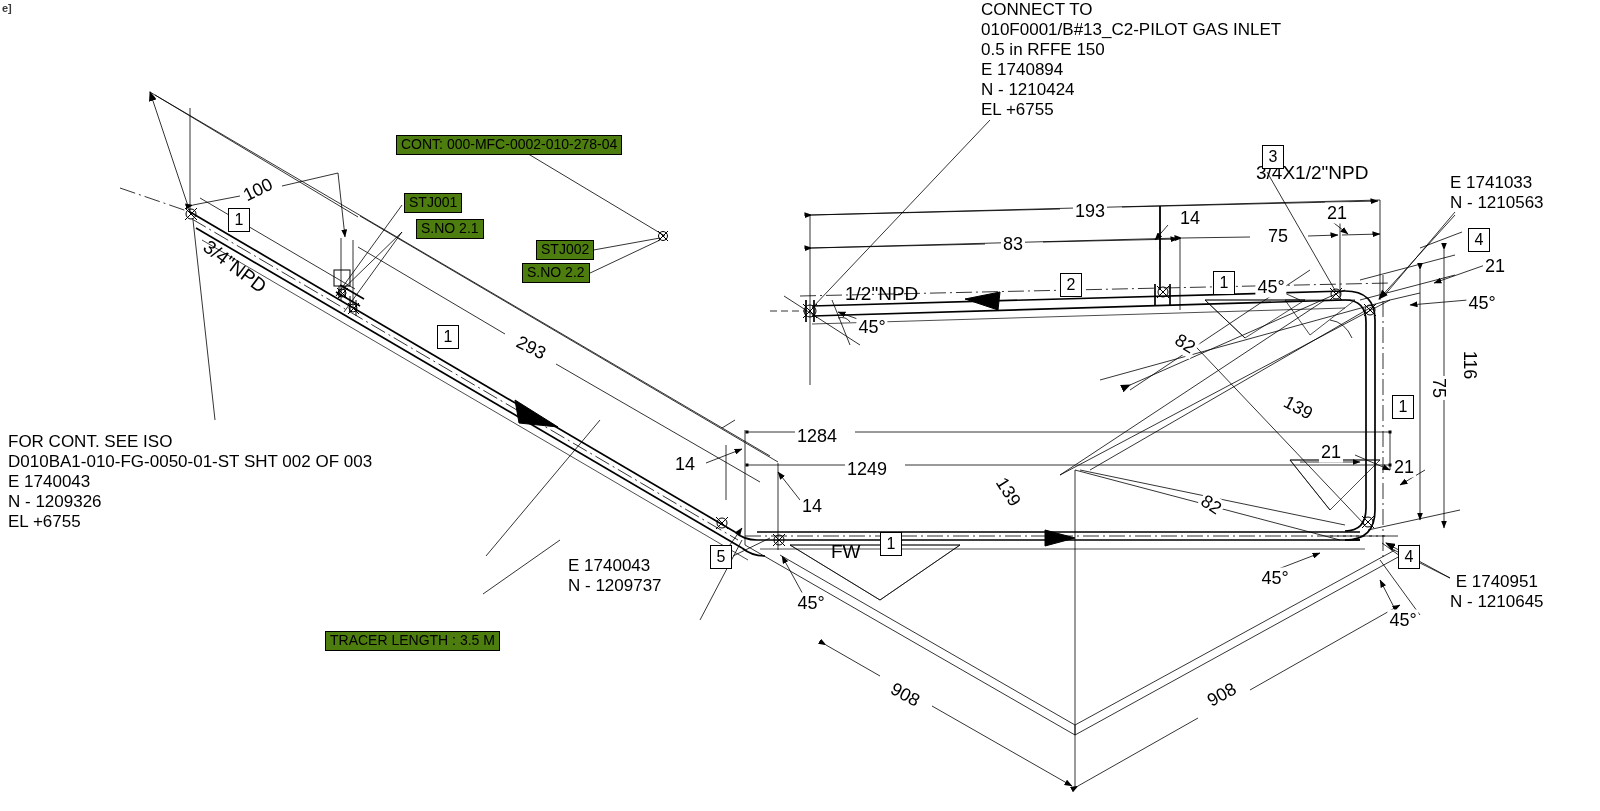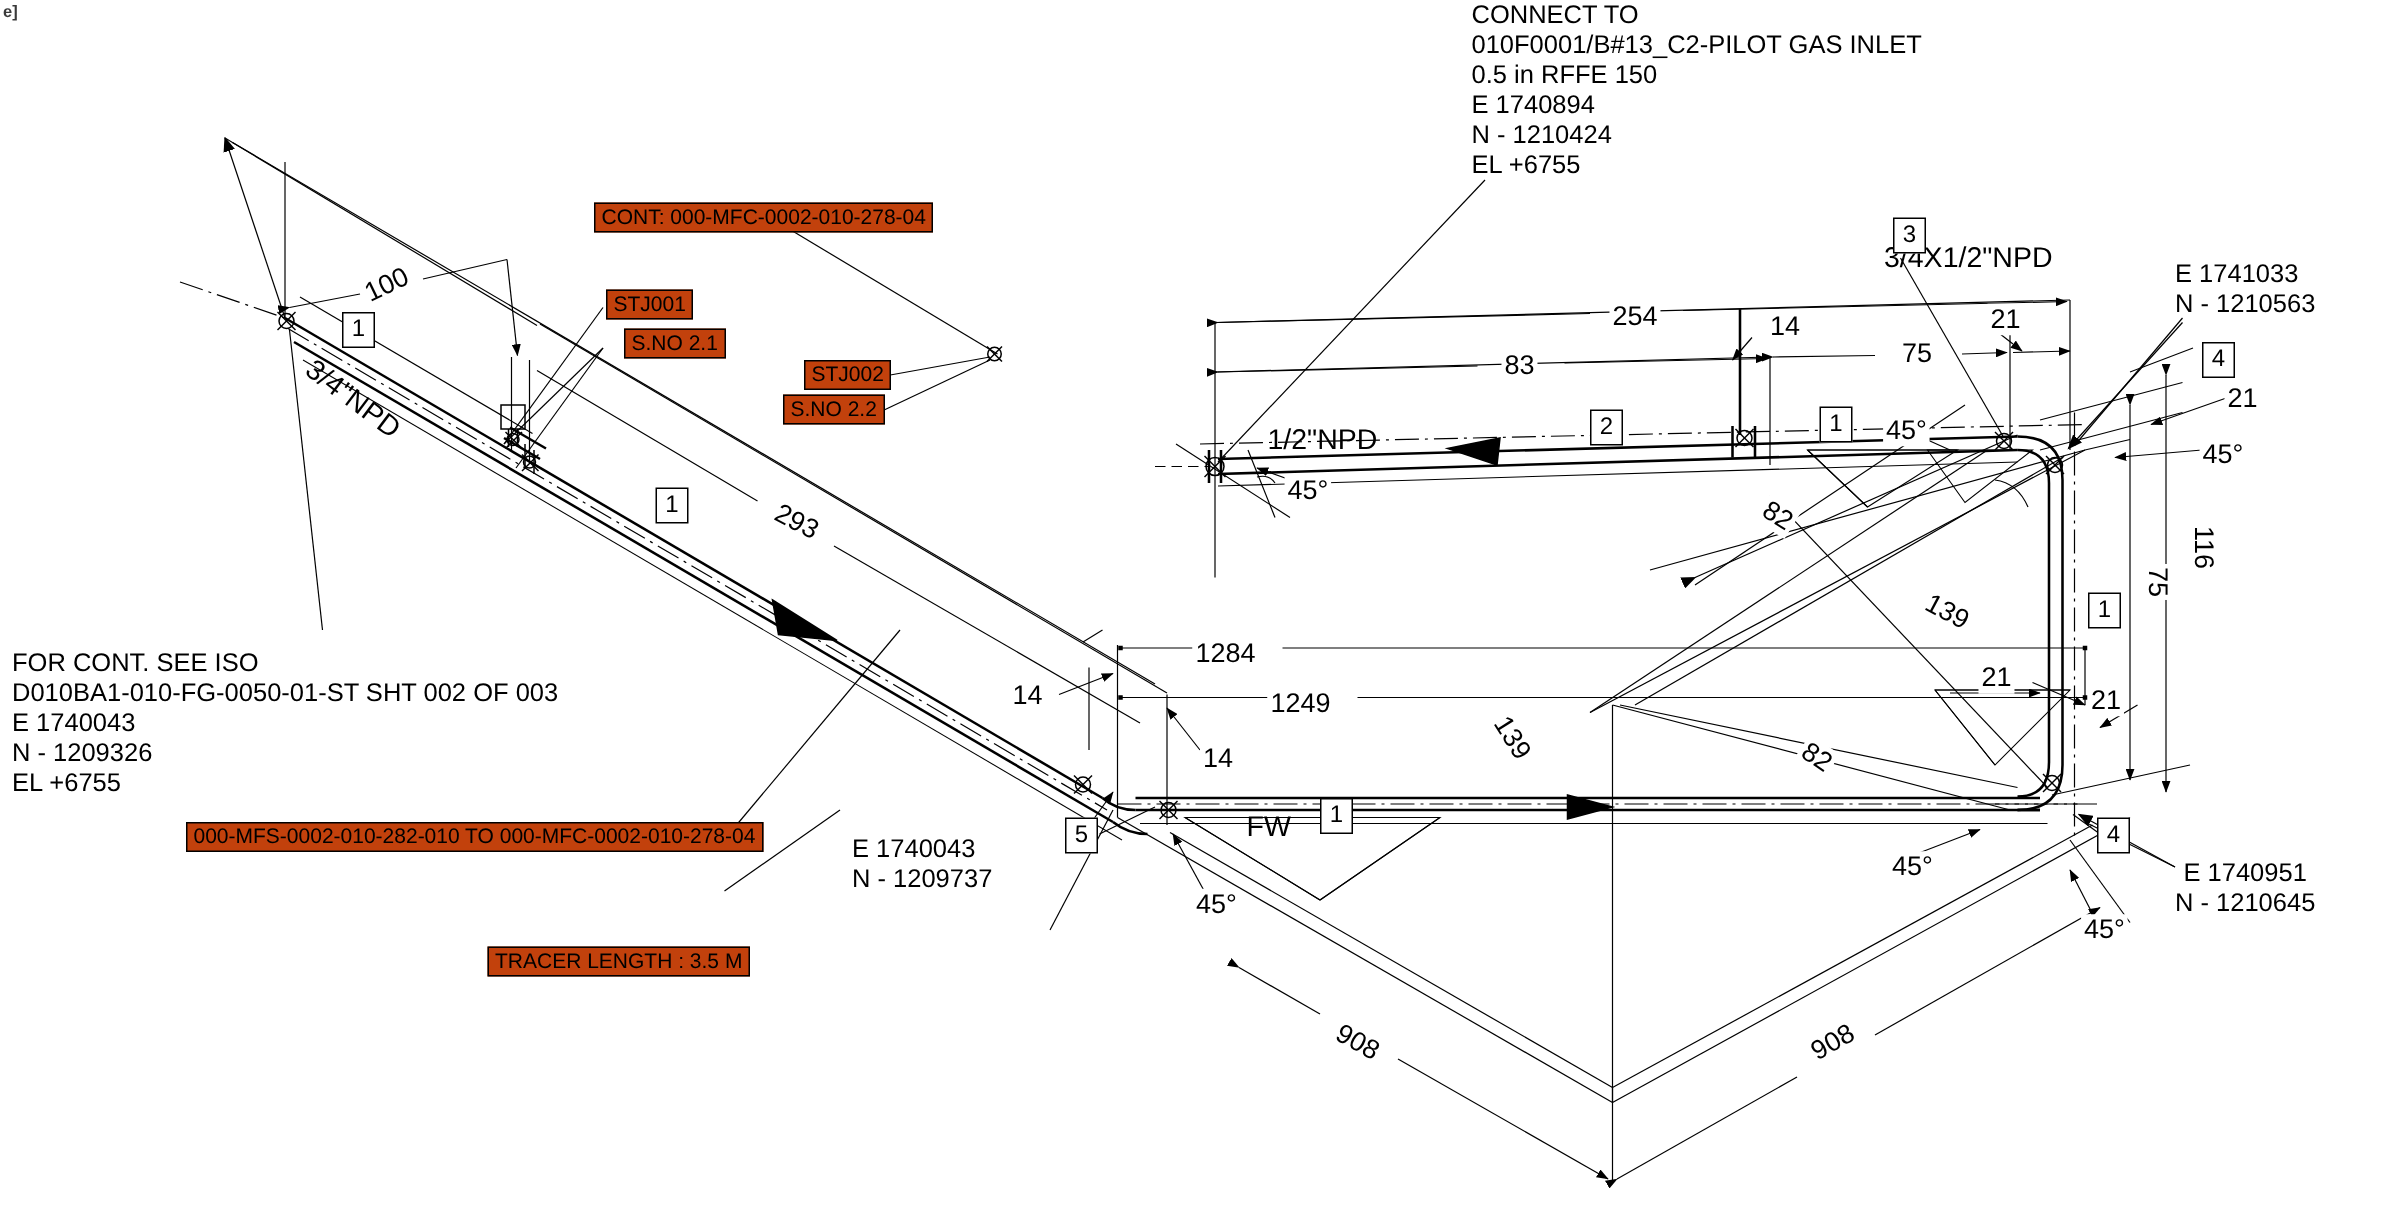--- a/index.html
+++ b/index.html
@@ -30,21 +30,21 @@
   .ln-thin { stroke: #000; fill: none; stroke-width: 0.8; }
   .ln-hair { stroke: #000; fill: none; stroke-width: 0.7; }
   .cl { stroke: #000; fill: none; stroke-width: 0.8;
         stroke-dasharray: 16 4 2 4; }
   .dash { stroke: #000; fill: none; stroke-width: 0.8; stroke-dasharray: 7 4; }
   .hatch { stroke: #000; fill: none; stroke-width: 0.8; }
   .fillblk { fill: #000; stroke: #000; }
   .boxlbl {
     position: absolute;
     border: 1px solid #000;
-    background: #c2410c;
+    background: #4d7c0f;
     font-size: 14px;
     font-family: "Liberation Sans", sans-serif;
     color: #000;
     padding: 1px 4px 2px 4px;
     white-space: nowrap;
     line-height: 1.1;
   }
   .bubble {
     position: absolute;
     border: 1px solid #000;
@@ -403,21 +403,20 @@
   <div class="boxlbl" style="left:396px; top:135px;">CONT: 000-MFC-0002-010-278-04</div>
 
   <div class="boxlbl" style="left:404px; top:193px;">STJ001</div>
 
   <div class="boxlbl" style="left:416px; top:219px;">S.NO 2.1</div>
 
   <div class="boxlbl" style="left:536px; top:240px;">STJ002</div>
 
   <div class="boxlbl" style="left:522px; top:263px;text-align:right;">S.NO 2.2</div>
 
-  <div class="boxlbl" style="left:124px; top:548px;">000-MFS-0002-010-282-010 TO 000-MFC-0002-010-278-04</div>
 
   <div class="boxlbl" style="left:325px; top:584px;margin-top:47px;">TRACER LENGTH : 3.5 M</div>
 
   <div style="position:absolute; left:212px; top:236px; font-size:19px;
               transform:rotate(37deg); transform-origin:0 0;">3/4"NPD</div>
 
   <div style="position:absolute; left:845px; top:283px; font-size:19px;">1/2"NPD</div>
 
   <div style="position:absolute; left:1256px; top:162px; font-size:19px;">3/4X1/2"NPD</div>
 
@@ -430,21 +429,21 @@
   <div class="bubble" style="left:1262px; top:145px;">3</div>
   <div class="bubble" style="left:1468px; top:228px;">4</div>
   <div class="bubble" style="left:1392px; top:395px;">1</div>
   <div class="bubble" style="left:880px; top:532px;">1</div>
   <div class="bubble" style="left:710px; top:545px;">5</div>
   <div class="bubble" style="left:1398px; top:545px;">4</div>
 
   <div id="dimlayer">
       <div style="position: absolute; left: 258px; top: 190px; font-size: 18px; font-family: &quot;Liberation Sans&quot;, sans-serif; color: rgb(0, 0, 0); white-space: nowrap; background: rgb(255, 255, 255); padding: 0px 2px; transform: translate(-50%, -50%) rotate(-26deg);">100</div>
       <div style="position: absolute; left: 531px; top: 348px; font-size: 18px; font-family: &quot;Liberation Sans&quot;, sans-serif; color: rgb(0, 0, 0); white-space: nowrap; background: rgb(255, 255, 255); padding: 0px 2px; transform: translate(-50%, -50%) rotate(27deg);">293</div>
-      <div style="position: absolute; left: 1090px; top: 211px; font-size: 18px; font-family: &quot;Liberation Sans&quot;, sans-serif; color: rgb(0, 0, 0); white-space: nowrap; background: rgb(255, 255, 255); padding: 0px 2px; transform: translate(-50%, -50%) rotate(0deg);">254</div>
+      <div style="position: absolute; left: 1090px; top: 211px; font-size: 18px; font-family: &quot;Liberation Sans&quot;, sans-serif; color: rgb(0, 0, 0); white-space: nowrap; background: rgb(255, 255, 255); padding: 0px 2px; transform: translate(-50%, -50%) rotate(0deg);">193</div>
       <div style="position: absolute; left: 1013px; top: 244px; font-size: 18px; font-family: &quot;Liberation Sans&quot;, sans-serif; color: rgb(0, 0, 0); white-space: nowrap; background: rgb(255, 255, 255); padding: 0px 2px; transform: translate(-50%, -50%) rotate(0deg);">83</div>
       <div style="position: absolute; left: 1190px; top: 218px; font-size: 18px; font-family: &quot;Liberation Sans&quot;, sans-serif; color: rgb(0, 0, 0); white-space: nowrap; background: rgb(255, 255, 255); padding: 0px 2px; transform: translate(-50%, -50%) rotate(0deg);">14</div>
       <div style="position: absolute; left: 1278px; top: 236px; font-size: 18px; font-family: &quot;Liberation Sans&quot;, sans-serif; color: rgb(0, 0, 0); white-space: nowrap; background: rgb(255, 255, 255); padding: 0px 2px; transform: translate(-50%, -50%) rotate(0deg);">75</div>
       <div style="position: absolute; left: 1337px; top: 213px; font-size: 18px; font-family: &quot;Liberation Sans&quot;, sans-serif; color: rgb(0, 0, 0); white-space: nowrap; background: rgb(255, 255, 255); padding: 0px 2px; transform: translate(-50%, -50%) rotate(0deg);">21</div>
       <div style="position: absolute; left: 1495px; top: 266px; font-size: 18px; font-family: &quot;Liberation Sans&quot;, sans-serif; color: rgb(0, 0, 0); white-space: nowrap; background: rgb(255, 255, 255); padding: 0px 2px; transform: translate(-50%, -50%) rotate(0deg);">21</div>
       <div style="position: absolute; left: 1482px; top: 303px; font-size: 18px; font-family: &quot;Liberation Sans&quot;, sans-serif; color: rgb(0, 0, 0); white-space: nowrap; background: rgb(255, 255, 255); padding: 0px 2px; transform: translate(-50%, -50%) rotate(0deg);">45°</div>
       <div style="position: absolute; left: 1469px; top: 365px; font-size: 18px; font-family: &quot;Liberation Sans&quot;, sans-serif; color: rgb(0, 0, 0); white-space: nowrap; background: rgb(255, 255, 255); padding: 0px 2px; transform: translate(-50%, -50%) rotate(90deg);">116</div>
       <div style="position: absolute; left: 1438px; top: 388px; font-size: 18px; font-family: &quot;Liberation Sans&quot;, sans-serif; color: rgb(0, 0, 0); white-space: nowrap; background: rgb(255, 255, 255); padding: 0px 2px; transform: translate(-50%, -50%) rotate(90deg);">75</div>
       <div style="position: absolute; left: 1185px; top: 344px; font-size: 18px; font-family: &quot;Liberation Sans&quot;, sans-serif; color: rgb(0, 0, 0); white-space: nowrap; background: rgb(255, 255, 255); padding: 0px 2px; transform: translate(-50%, -50%) rotate(32deg);">82</div>
       <div style="position: absolute; left: 1298px; top: 408px; font-size: 18px; font-family: &quot;Liberation Sans&quot;, sans-serif; color: rgb(0, 0, 0); white-space: nowrap; background: rgb(255, 255, 255); padding: 0px 2px; transform: translate(-50%, -50%) rotate(28deg);">139</div>

